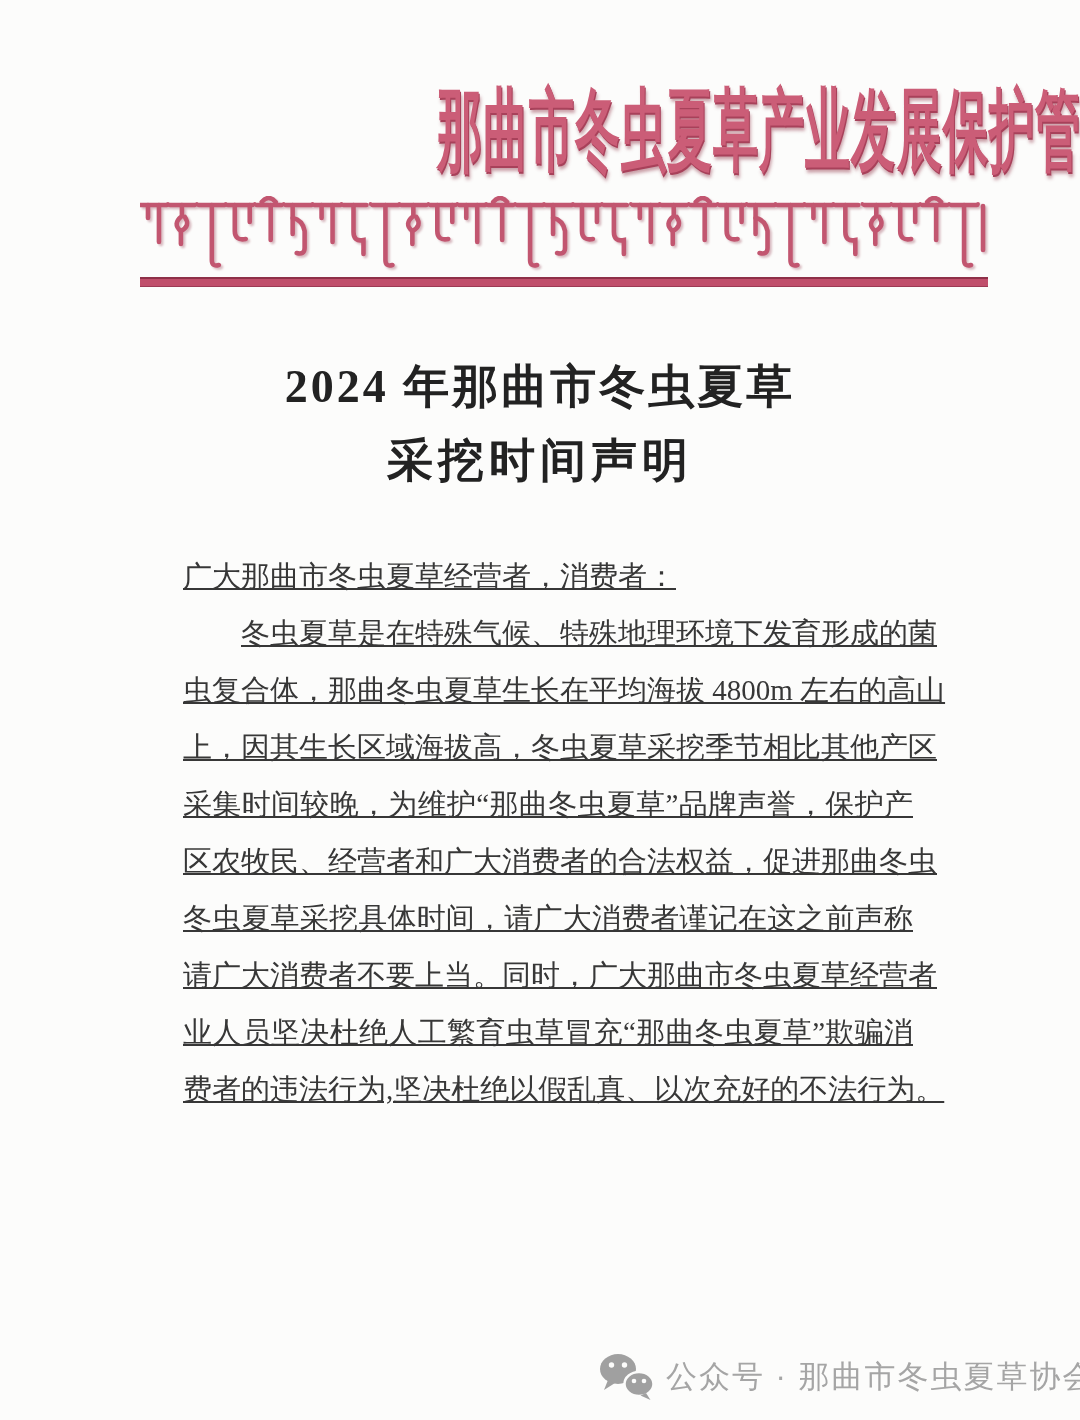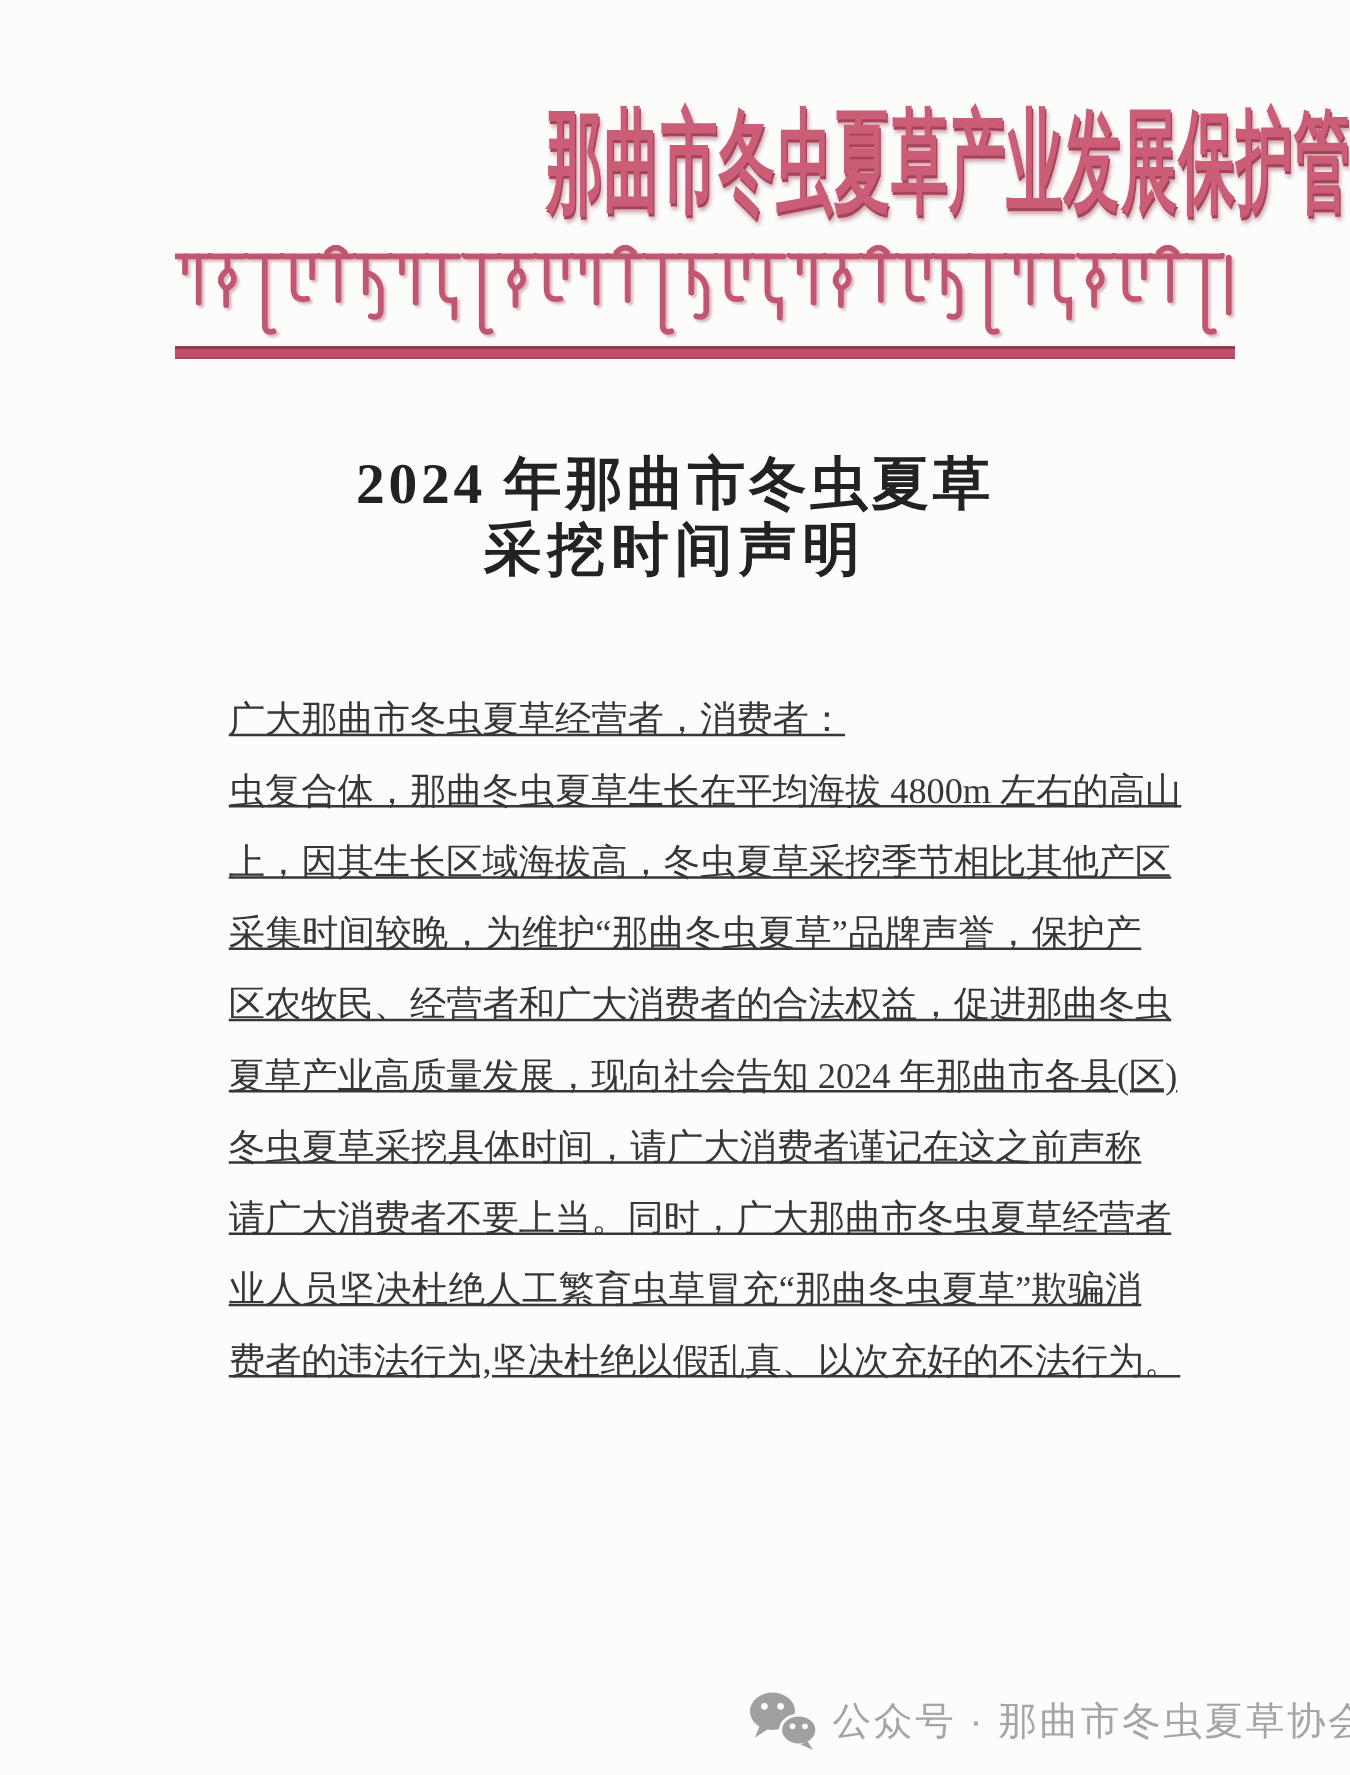--- a/index.html
+++ b/index.html
@@ -41,21 +41,21 @@
     box-sizing:border-box;
   }
   
   .doc-title{
     position:absolute;left:0;right:0;
     text-align:center;
     font-size:46px;font-weight:bold;color:#222;
     letter-spacing:3px;
   }
   .doc-title.l1{top:356px;}
-  .doc-title.l2{top:409px;letter-spacing:5px;}
+  .doc-title.l2{top:430px;letter-spacing:5px;}
   
   .body-block{
     position:absolute;top:548px;left:183px;width:730px;
     font-size:29px;color:#373737;
     line-height:57px;
     text-decoration:underline;
   }
   .body-block .line{
     text-align:justify;
     text-align-last:justify;
@@ -163,25 +163,25 @@
     </svg>
   </div>
 
   <div class="rule"></div>
 
   <div class="doc-title l1">2024 年那曲市冬虫夏草</div>
   <div class="doc-title l2">采挖时间声明</div>
 
   <div class="body-block">
     <div class="line plain">广大那曲市冬虫夏草经营者，消费者：</div>
+    <div class="line indent">冬虫夏草是在特殊气候、特殊地理环境下发育形成的菌</div>
     <div class="line">虫复合体，那曲冬虫夏草生长在平均海拔 4800m 左右的高山</div>
     <div class="line">上，因其生长区域海拔高，冬虫夏草采挖季节相比其他产区</div>
     <div class="line">采集时间较晚，为维护“那曲冬虫夏草”品牌声誉，保护产</div>
     <div class="line">区农牧民、经营者和广大消费者的合法权益，促进那曲冬虫</div>
-    <div class="line">夏草产业高质量发展，现向社会告知 2024 年那曲市各县(区)</div>
     <div class="line">冬虫夏草采挖具体时间，请广大消费者谨记在这之前声称</div>
     <div class="line">请广大消费者不要上当。同时，广大那曲市冬虫夏草经营者</div>
     <div class="line">业人员坚决杜绝人工繁育虫草冒充“那曲冬虫夏草”欺骗消</div>
     <div class="line">费者的违法行为,坚决杜绝以假乱真、以次充好的不法行为。</div>
   </div>
 
   <div class="footer">
     <svg class="wechat-icon" viewBox="0 0 58 50">
       <ellipse cx="20" cy="17" rx="18" ry="15" fill="#a0a0a0"></ellipse>
       <path d="M10,28 L6,38 L17,31 Z" fill="#a0a0a0"></path>

